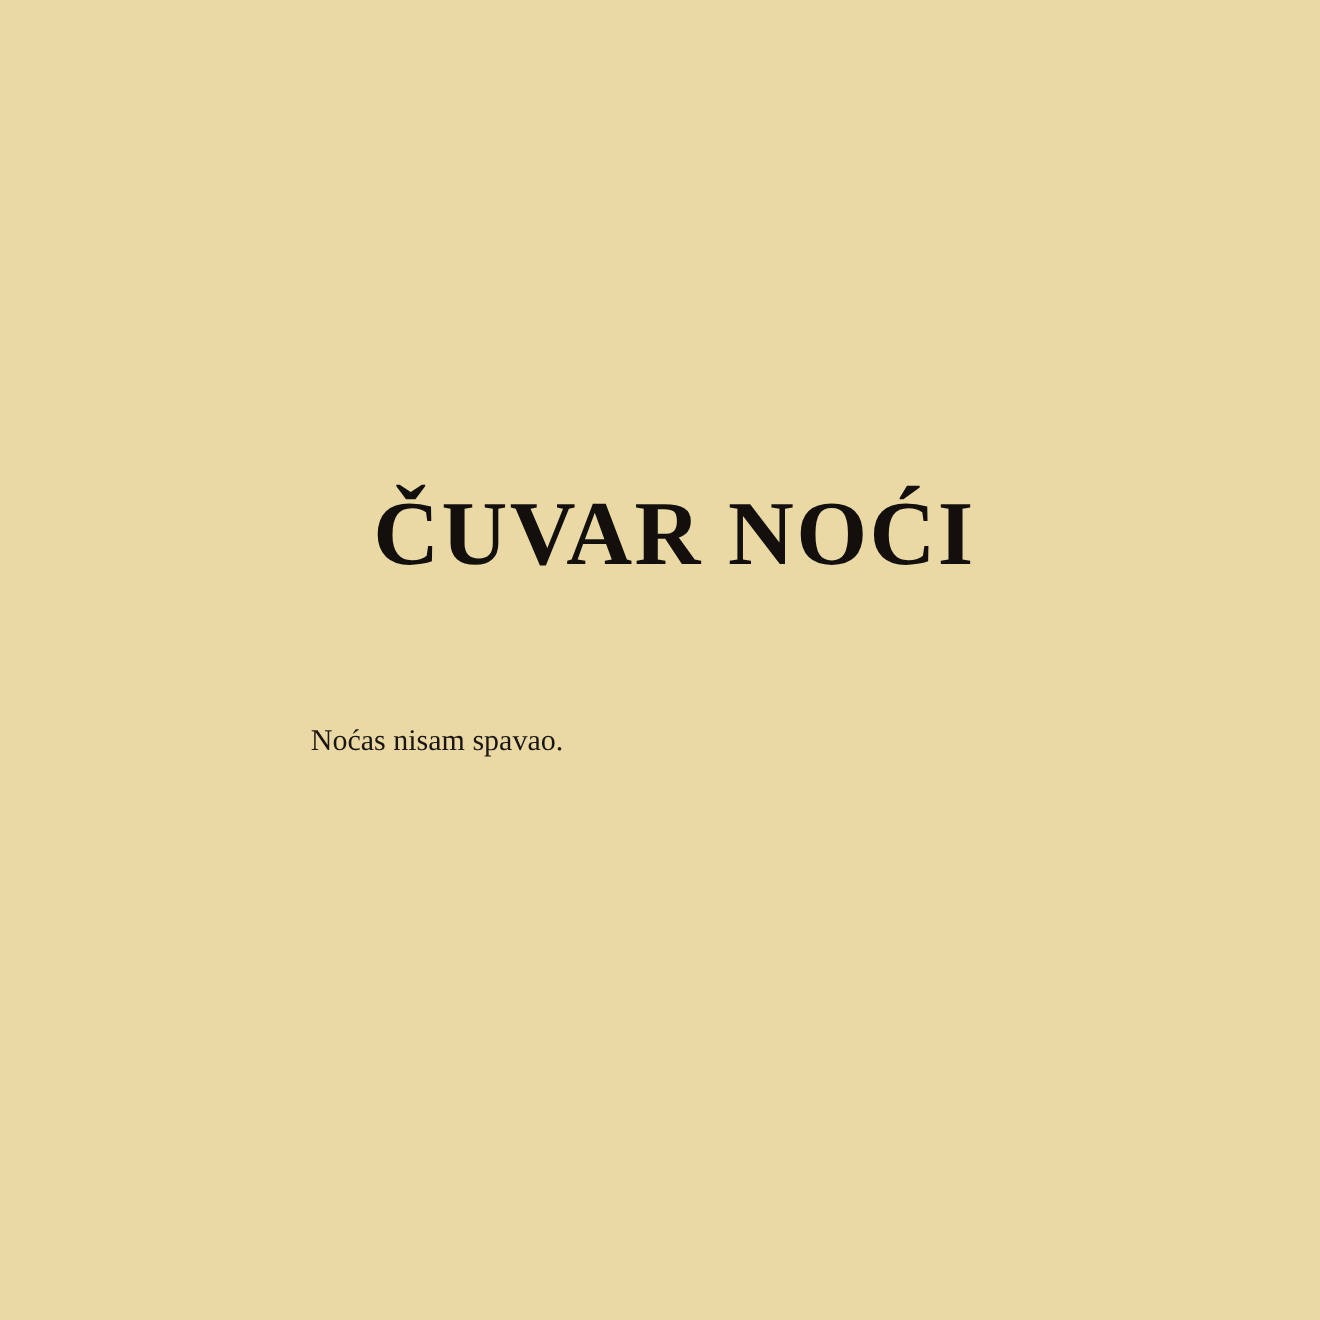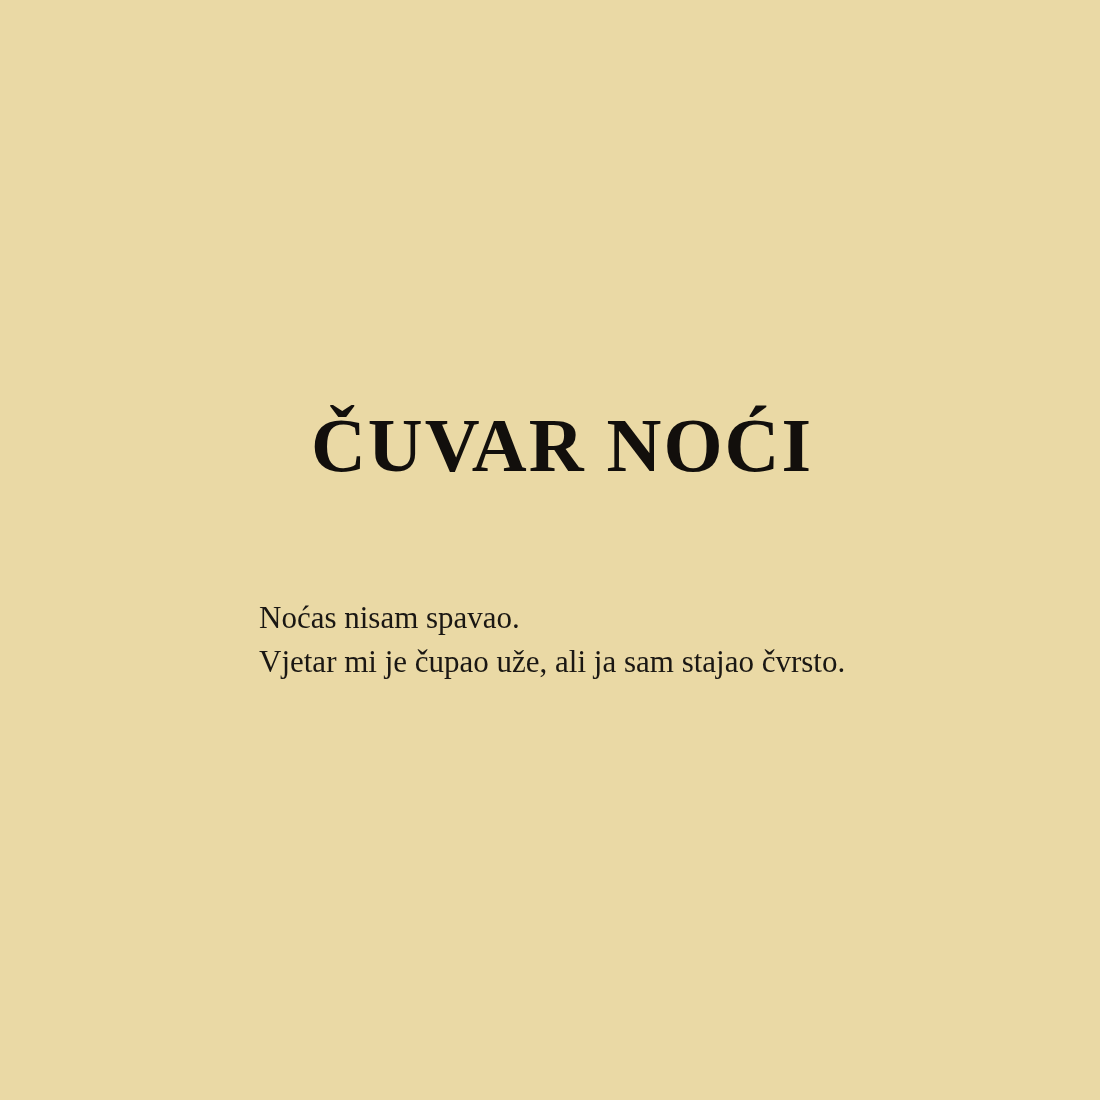--- a/index.html
+++ b/index.html
@@ -33,31 +33,30 @@
     color: #120f0c;
     margin-left: 12px;
   }
   .body-text {
     position: absolute;
     top: 596px;
     left: 259px;
     width: 700px;
   }
   .body-line {
-    font-size: 31px;
+    font-size: 25px;
     line-height: 44px;
     color: #1a1713;
     white-space: pre;
   }
 </style>
 </head>
 <body style="background: rgb(234, 217, 165);">
 
 <div class="page">
 
   <h1 class="title">ČUVAR NOĆI</h1>
 
   <div class="body-text">
     <div class="body-line">Noćas nisam spavao.</div>
-    <div class="body-line">Vjetar mi je čupao uže, ali ja sam stajao čvrsto.</div>
   </div>
 
 </div>
 
 </body></html>

